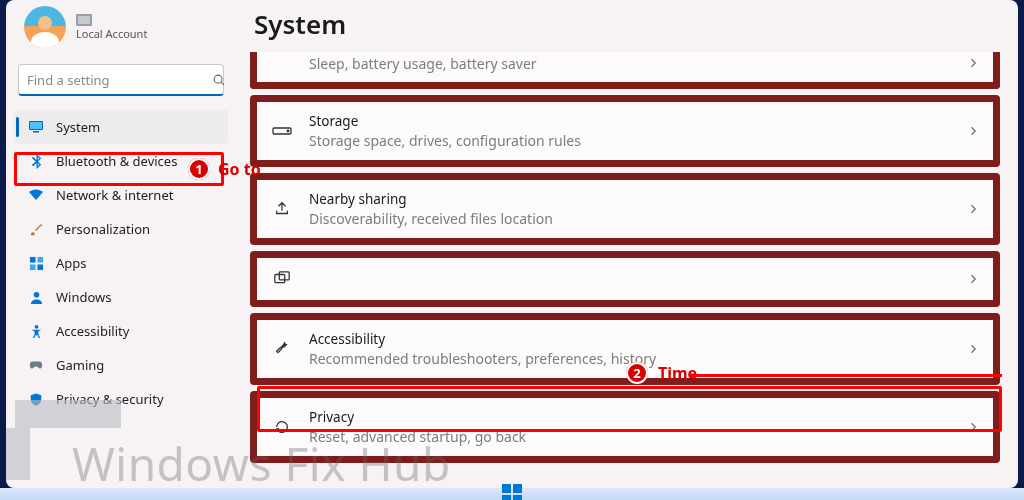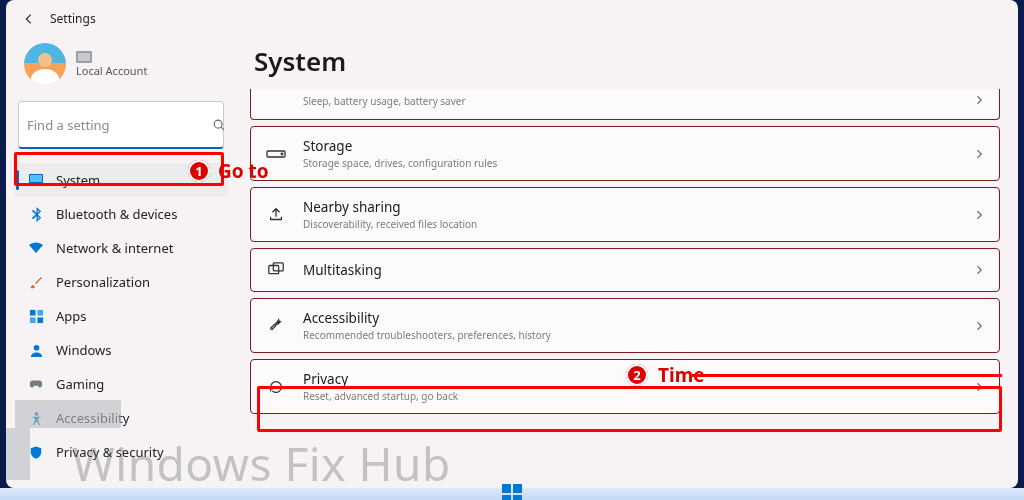--- a/index.html
+++ b/index.html
@@ -12,65 +12,57 @@
   .sidebar { width: 230px; padding: 0 8px 8px 8px; display: flex; flex-direction: column; gap: 2px; }
   .account { display: flex; align-items: center; gap: 10px; padding: 6px 10px 14px 10px; }
   .avatar { width: 42px; height: 42px; border-radius: 50%; background: linear-gradient(#4db6e2 48%, #f6a35a 48%); position: relative; overflow: hidden; flex: 0 0 auto; }
   .avatar::before { content:""; position:absolute; left:50%; top:10px; width:14px; height:14px; background:#f0c28a; border-radius:50%; transform:translateX(-50%); }
   .avatar::after { content:""; position:absolute; left:50%; bottom:-4px; width:28px; height:20px; background:#fff; border-radius:50% 50% 0 0; transform:translateX(-50%); }
   .account-meta { display: flex; flex-direction: column; font-size: 11px; color: #555; }
   .account-meta .drive { display:flex; align-items:center; gap:4px; }
   .drive-icon { width: 16px; height: 12px; background: #9aa0a6; border-radius: 1px; position: relative; }
   .drive-icon::after { content:""; position:absolute; inset:2px; background:#c5cacd; }
   .search-wrap { margin: 0 4px 10px 4px; }
-  .search { display:flex; align-items:center; width:100%; height:48px; background:#fff; border:1px solid #c9c9c9; border-bottom:2px solid #0067c0; border-radius:4px; padding:0 8px; }
+  .search { display:flex; align-items:center; width:100%; height:32px; background:#fff; border:1px solid #c9c9c9; border-bottom:2px solid #0067c0; border-radius:4px; padding:0 8px; }
   .search input { flex:1; border:none; outline:none; font-size:13px; color:#555; background:transparent; }
   .search input::placeholder { color:#8a8a8a; }
   .sb-icon { width:18px; display:flex; justify-content:center; color:#555; }
   .nav { display:flex; flex-direction:column; gap:0; margin-top:2px; }
   .nav-item { display:flex; align-items:center; gap:12px; height:34px; padding:0 12px 0 14px; font-size:13px; color:#222; border-radius:4px; cursor:pointer; position:relative; }
   .nav-item.selected { background:#ecebed; }
   .nav-item.selected::before { content:""; position:absolute; left:2px; top:7px; bottom:7px; width:3px; background:#0067c0; border-radius:2px; }
   .nav-icon { width:16px; height:16px; display:flex; align-items:center; justify-content:center; }
   
   .main { flex:1; display:flex; flex-direction:column; padding: 0 18px 8px 14px; overflow:hidden; }
   .main h1 { font-size:26px; font-weight:600; color:#1b1b1b; margin: 6px 0 10px 4px; }
   .cards { display:flex; flex-direction:column; gap:6px; overflow-y:auto; }
-  .card { display:flex; align-items:center; gap:16px; background:#fcfafb; border:1px solid #7f1d1d; border-radius:4px; padding:10px 14px; cursor:pointer; }
+  .card { display:flex; align-items:center; gap:16px; background:#fcfafb; border:7px solid #7f1d1d; border-radius:4px; padding:10px 14px; cursor:pointer; }
   .card.partial { border-top:none; border-radius:0 0 4px 4px; padding-top:0; padding-bottom:8px; }
   .card.partial .card-icon { visibility:hidden; }
   .card-icon { width:22px; height:22px; display:flex; align-items:center; justify-content:center; color:#3a3a3a; flex:0 0 auto; }
   .card-text { flex:1; display:flex; flex-direction:column; }
   .card-title { font-size:13.5px; color:#1b1b1b; }
-  .card-sub { font-size:10px; color:#7d7d7d; margin-top:1px; }
+  .card-sub { font-size:14px; color:#7d7d7d; margin-top:1px; }
   .chev { color:#6f6f6f; }
   
   .anno { position:absolute; pointer-events:none; }
   .anno .badge { width:22px; height:22px; border-radius:50%; background:#d90000; color:#fff; font-weight:700; font-size:13px; display:flex; align-items:center; justify-content:center; box-shadow:0 0 0 2px #fff inset; }
-  .anno .label { color:#d90000; font-weight:700; font-size:19px; }
+  .anno .label { color:#d90000; font-weight:700; font-size:16px; }
   .anno-box { border:3px solid #ff0000; border-radius:2px; }
   .watermark { position:absolute; left:72px; bottom:6px; font-size:46px; font-weight:400; color:rgba(100,100,100,.35); letter-spacing:.5px; pointer-events:none; white-space:nowrap; }
   .sel-bg { position:absolute; background:#b9bdc1; opacity:.6; pointer-events:none; }
   
   .taskbar { position:absolute; left:0; right:0; bottom:0; height:12px; background:linear-gradient(#dce8fb,#c6d9f6); }
   .start { position:absolute; left:50%; bottom:-6px; transform:translateX(-50%); width:44px; height:24px; }
 </style>
 </head>
 <body>
 
 <div class="window">
 
-  <div class="titlebar">
-    <span class="back-arrow">
-      <svg viewBox="0 0 16 16" width="14" height="14" stroke="#333" stroke-width="1.5" fill="none">
-          <path d="M10 3 5 8l5 5"></path>
-        </svg>
-    </span>
-    <span style="font-size:12px;">Settings</span>
-  </div>
 
   <div class="body">
 
     <aside class="sidebar">
       <div class="account">
         <div class="avatar"></div>
         <div class="account-meta">
           <span class="drive">
               <span class="drive-icon"></span>
             </span>
@@ -140,37 +132,37 @@
           <span class="nav-icon">
               <svg viewBox="0 0 16 16" width="15" height="15" fill="#0178d4">
                 <circle cx="8" cy="5" r="3"></circle>
                 <path d="M2 15c0-3 2.5-5 6-5s6 2 6 5H2z"></path>
               </svg>
             </span>
           <span>Windows</span>
         </div>
         <div class="nav-item">
           <span class="nav-icon">
-              <svg viewBox="0 0 16 16" width="16" height="14" fill="#6f7c84">
-                <path d="M4 4h8c2 0 3 2 3 4s-.5 4-2.5 4c-1.5 0-2-1.5-2.5-2h-4C5.5 10.5 5 12 3.5 12 1.5 12 1 10 1 8s1-4 3-4z"></path>
-              </svg>
-            </span>
-          <span>Gaming</span>
-        </div>
-        <div class="nav-item">
-          <span class="nav-icon">
               <svg viewBox="0 0 16 16" width="15" height="15" fill="#0178d4">
                 <circle cx="8" cy="3" r="2"></circle>
                 <path d="M3 6h10l-3 2v3l2 4h-1.5L9 12H7l-1.5 3H4l2-4V8L3 6z"></path>
               </svg>
             </span>
           <span>Accessibility</span>
         </div>
         <div class="nav-item">
           <span class="nav-icon">
+              <svg viewBox="0 0 16 16" width="16" height="14" fill="#6f7c84">
+                <path d="M4 4h8c2 0 3 2 3 4s-.5 4-2.5 4c-1.5 0-2-1.5-2.5-2h-4C5.5 10.5 5 12 3.5 12 1.5 12 1 10 1 8s1-4 3-4z"></path>
+              </svg>
+            </span>
+          <span>Gaming</span>
+        </div>
+        <div class="nav-item">
+          <span class="nav-icon">
               <svg viewBox="0 0 16 16" width="14" height="15" fill="#0178d4">
                 <path d="M8 1 2 3v4c0 4 2.5 7 6 8 3.5-1 6-4 6-8V3L8 1z"></path>
               </svg>
             </span>
           <span>Privacy &amp; security</span>
         </div>
         <div class="nav-item">
           
           
         </div>
@@ -223,21 +215,20 @@
         </div>
 
         <div class="card">
           <span class="card-icon">
               <svg viewBox="0 0 20 20" width="18" height="18" stroke="#333" stroke-width="1.4" fill="none">
                 <rect x="2" y="5" width="11" height="9" rx="1"></rect>
                 <rect x="7" y="2" width="11" height="9" rx="1"></rect>
               </svg>
             </span>
           <div class="card-text">
-            <span class="card-title">Multitasking</span>
           </div>
           <span class="chev"><svg viewBox="0 0 16 16" width="12" height="12" stroke="currentColor" stroke-width="1.6" fill="none">
                 <path d="m6 3 5 5-5 5"></path>
               </svg></span>
         </div>
 
 
         <div class="card">
           <span class="card-icon">
               <svg viewBox="0 0 20 20" width="18" height="18" stroke="#333" stroke-width="1.4" fill="none">

